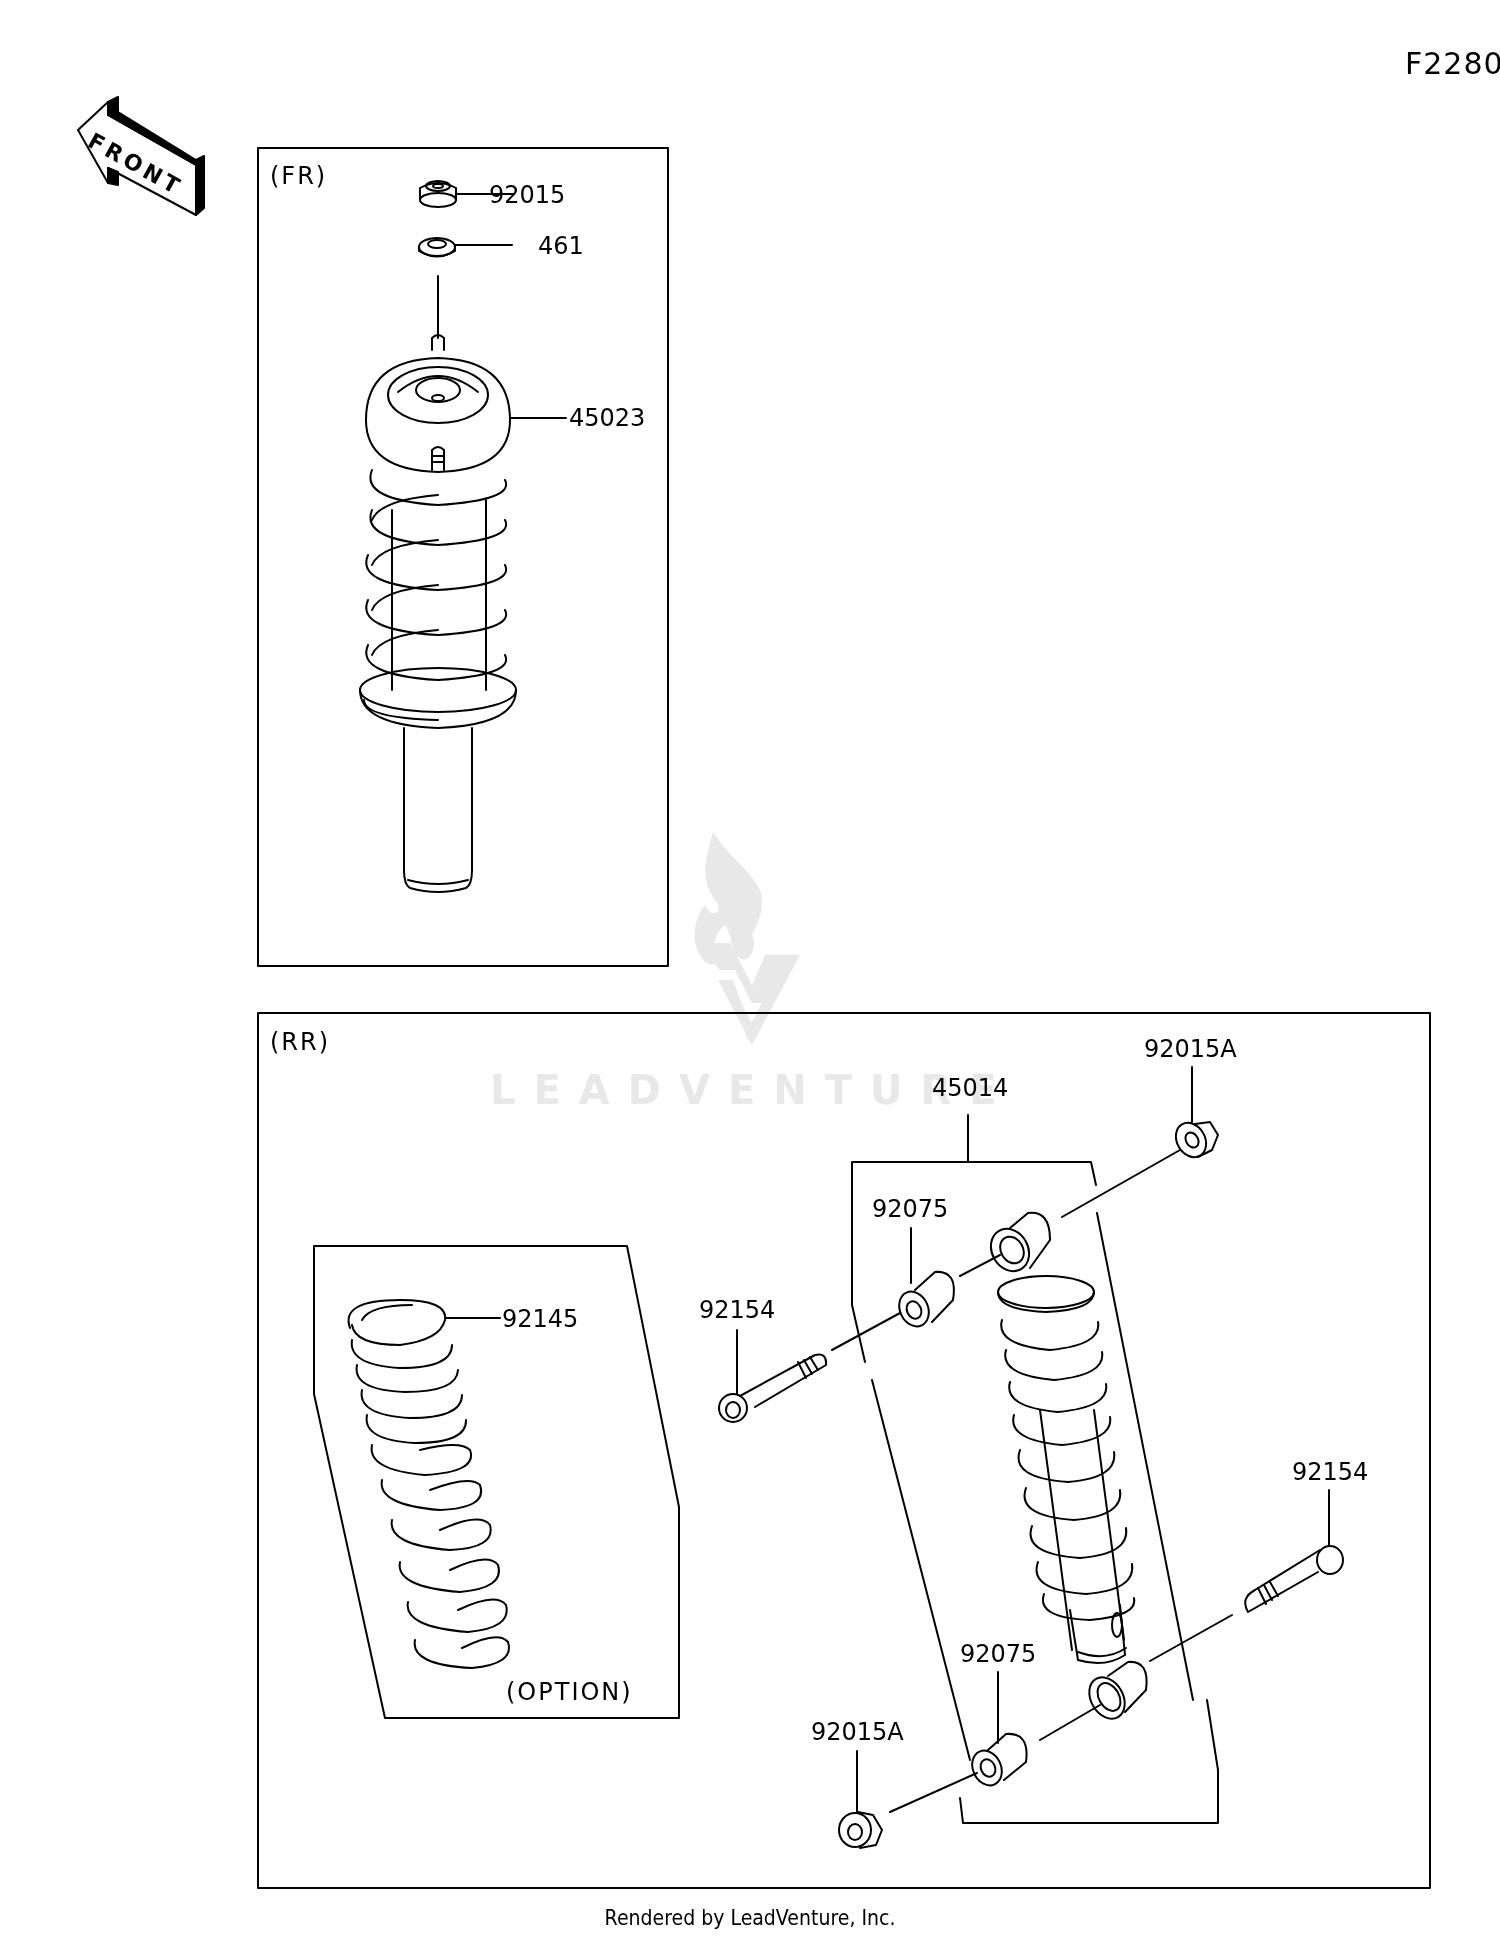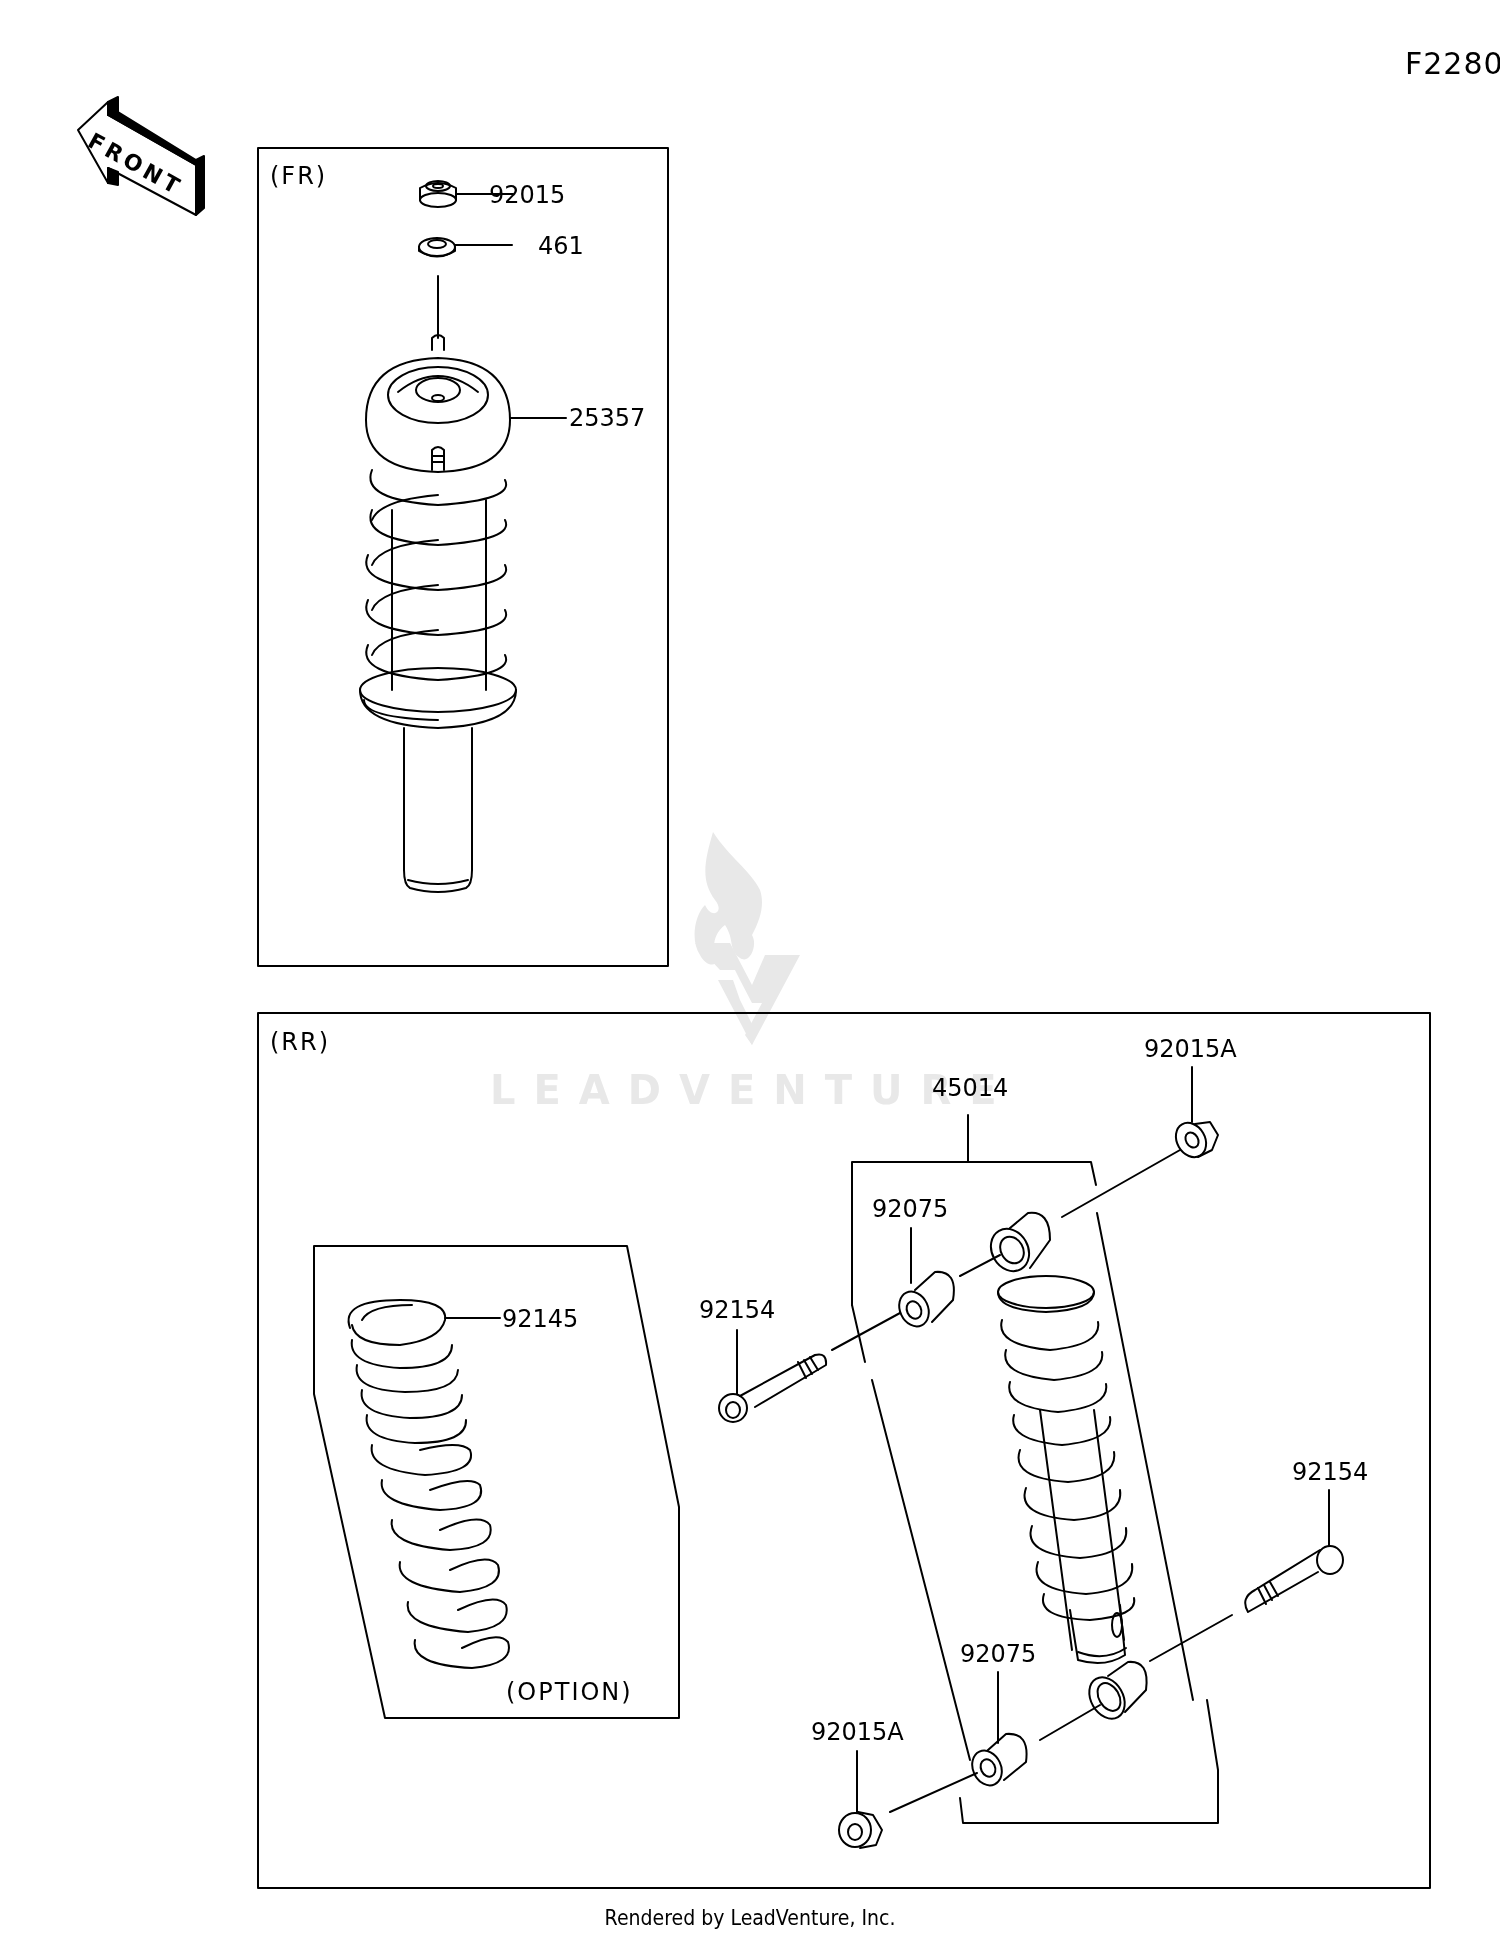--- a/index.html
+++ b/index.html
@@ -208,21 +208,21 @@
     <line x1="857" y1="1751" x2="857" y2="1812"></line>
   </g>
 </svg>
 
 <div class="section-label" style="left:270px; top:164px;">(FR)</div>
 <div class="section-label" style="left:270px; top:1030px;">(RR)</div>
 <div class="section-label" style="left:506px; top:1680px;">(OPTION)</div>
 
 <div class="callout" style="left:489px; top:183px;">92015</div>
 <div class="callout" style="left:514px; top:234px;margin-left:24px;">461</div>
-<div class="callout" style="left:569px; top:406px;">25357</div>
+<div class="callout" style="left:569px; top:406px;">45023</div>
 
 <div class="callout" style="left:932px; top:1076px;">45014</div>
 <div class="callout" style="left:1144px; top:1037px;">92015A</div>
 <div class="callout" style="left:872px; top:1197px;">92075</div>
 <div class="callout" style="left:699px; top:1298px;">92154</div>
 <div class="callout" style="left:1292px; top:1460px;">92154</div>
 <div class="callout" style="left:960px; top:1642px;">92075</div>
 <div class="callout" style="left:811px; top:1720px;">92015A</div>
 <div class="callout" style="left:502px; top:1307px;">92145</div>
 

